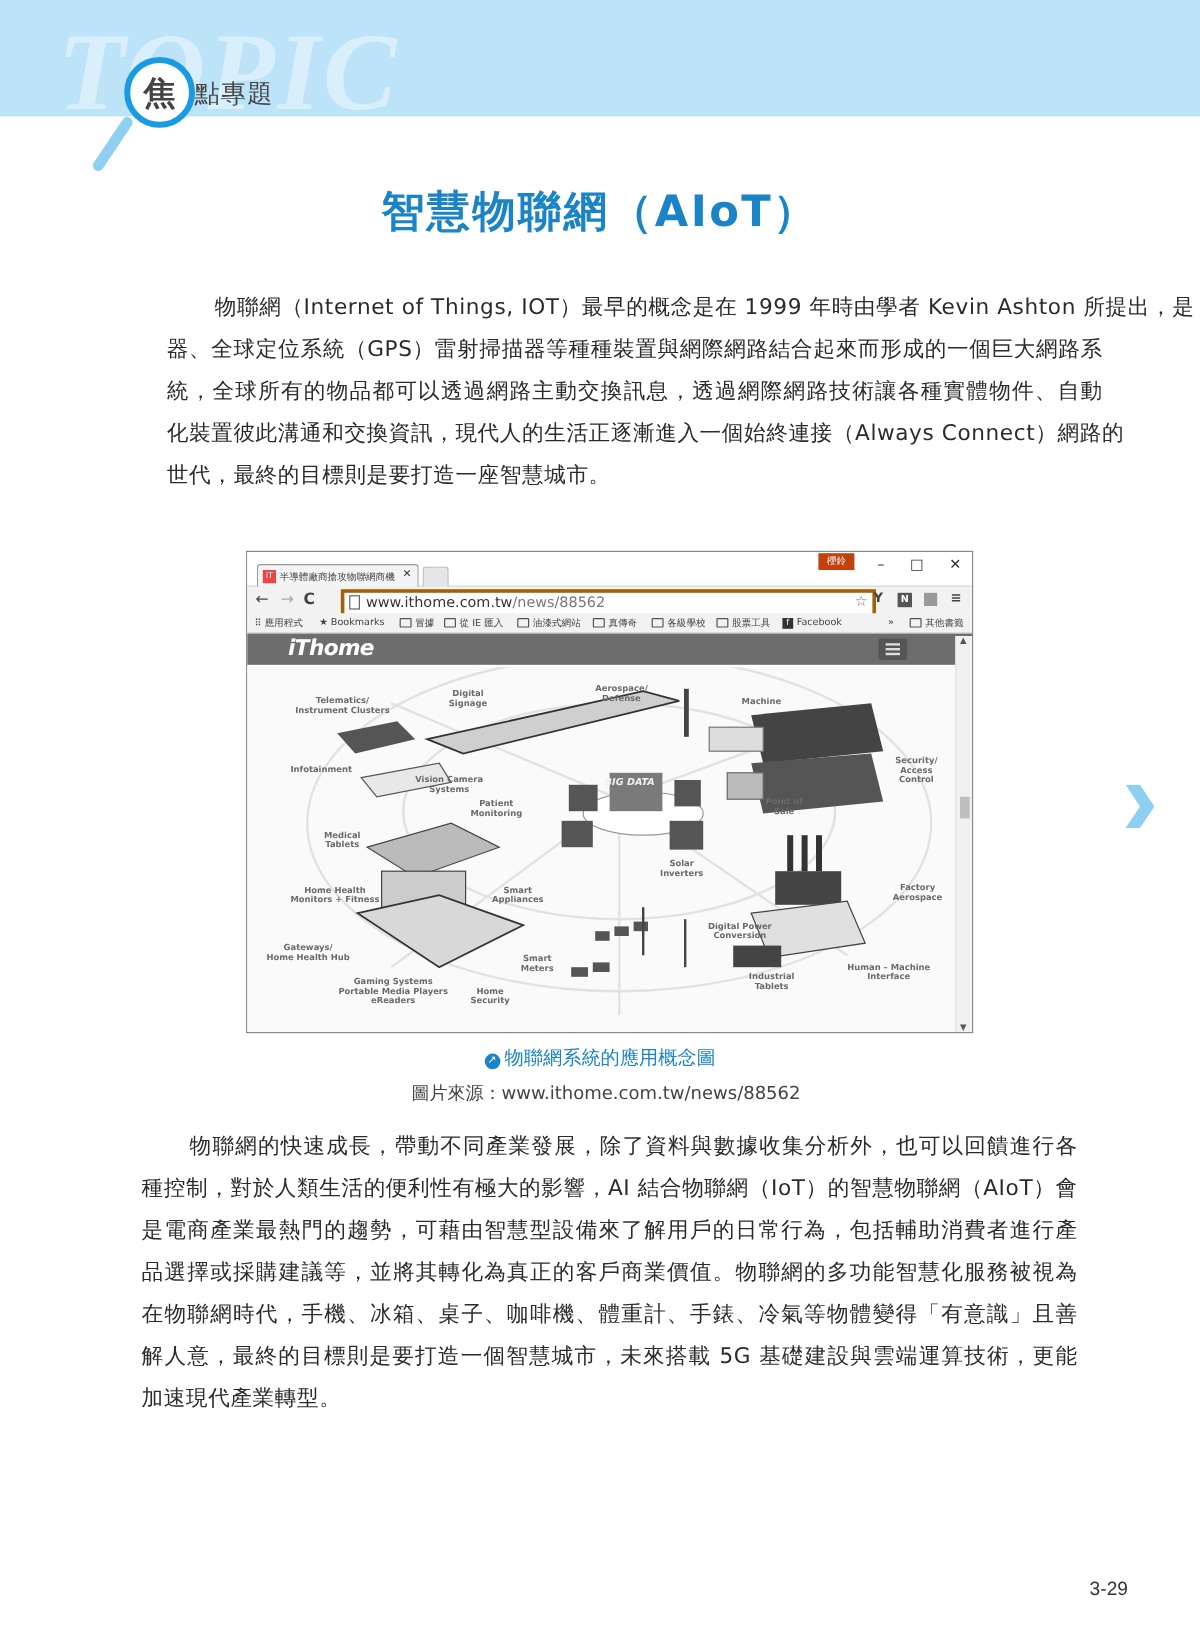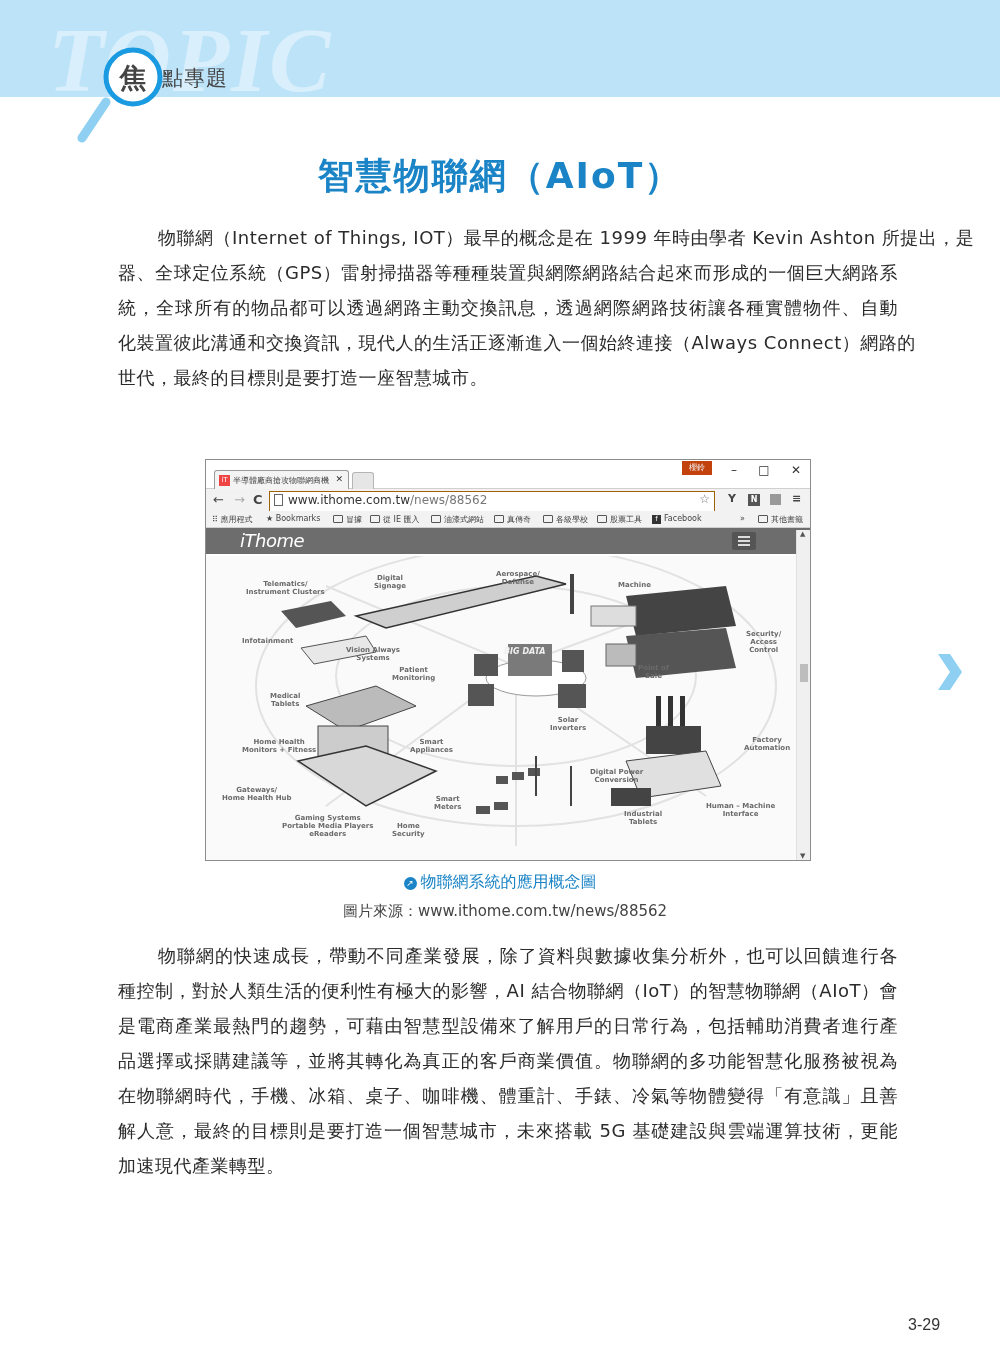--- a/index.html
+++ b/index.html
@@ -14,58 +14,58 @@
   .focus-char { position: absolute; left: 113px; top: 60px; width: 40px; text-align: center; font-size: 27px; color: #444; font-weight: bold; }
 
   
   .page-title { position: absolute; left: 0; top: 152px; width: 1000px; text-align: center; font-size: 36px; font-weight: bold; color: #1a84c6; letter-spacing: 2px; }
 
   
   .para { position: absolute; left: 118px; width: 780px; font-size: 18px; line-height: 35px; color: #2b2b2b; letter-spacing: 0.5px; }
   .para .line { display: block; white-space: nowrap; height: 35px; }
   .para .line.indent { padding-left: 40px; }
   .para .line.justify { text-align: justify; text-align-last: justify; }
-  .p1 { top: 220px; }
+  .p1 { top: 239px; margin-left: 21px; }
   .p2 { top: 938px; }
 
   
   .figure { position: absolute; left: 205px; top: 459px; width: 606px; height: 402px; border: 1px solid #8c8c8c; background: #fff; overflow: hidden; }
   .titlebar { height: 29px; background: #ffffff; position: relative; border-bottom: 1px solid #d0d0d0; }
   .tab { position: absolute; left: 8px; top: 10px; width: 135px; height: 19px; background: #f4f4f4; border: 1px solid #9a9a9a; border-bottom: none; border-radius: 3px 3px 0 0; font-size: 8px; color: #444; padding: 4px 0 0 18px; white-space: nowrap; overflow: hidden; }
   .tab-icon { position: absolute; left: 4px; top: 4px; width: 11px; height: 11px; background: #ef4444; color: #fff; font-size: 7px; font-weight: normal; text-align: center; line-height: 11px; }
   .tab-close { position: absolute; right: 5px; top: 3px; font-size: 9px; color: #333; }
   .tab2 { position: absolute; left: 146px; top: 12px; width: 22px; height: 17px; background: #e6e6e6; border: 1px solid #b5b5b5; border-bottom: none; border-radius: 3px 3px 0 0; }
   .user-badge { position: absolute; left: 476px; top: 1px; width: 30px; height: 14px; background: #c2410c; color: #eee; font-size: 8px; text-align: center; line-height: 14px; }
   .win-btn { position: absolute; top: 3px; font-size: 12px; color: #333; width: 20px; text-align: center; }
   .win-min { left: 518px; }
   .win-max { left: 548px; }
   .win-close { left: 580px; }
 
   .toolbar { height: 22px; background: #f2f2f2; position: relative; }
   .nav-btn { position: absolute; top: 3px; font-size: 13px; color: #444; }
   .nav-back { left: 7px; }
   .nav-fwd { left: 28px; color: #aaa; }
   .nav-reload { left: 47px; font-weight: bold; }
-  .omnibox { position: absolute; left: 63px; top: 2px; width: 446px; height: 34px; background: #fff; border: 1px solid #a16207; font-size: 12px; color: #333; padding: 1px 0 0 18px; white-space: nowrap; }
+  .omnibox { position: absolute; left: 78px; top: 2px; width: 446px; height: 34px; background: #fff; border: 3px solid #a16207; font-size: 12px; color: #333; padding: 1px 0 0 18px; white-space: nowrap; }
   .omnibox .page-icon { position: absolute; left: 4px; top: 2px; width: 9px; height: 12px; border: 1px solid #666; }
   .omnibox .path { color: #777; }
   .star { position: absolute; right: 4px; top: 0px; font-size: 12px; color: #777; }
   .ext-icon { position: absolute; top: 3px; font-size: 11px; color: #444; font-weight: bold; }
   .ext-y { left: 522px; }
   .ext-n { left: 542px; width: 12px; height: 12px; background: #555; color: #fff; font-size: 8px; text-align: center; line-height: 12px; top: 5px; }
   .ext-c { left: 564px; width: 11px; height: 11px; background: #999; top: 5px; }
   .ext-menu { left: 586px; }
 
   .bookmarks { height: 17px; background: #f2f2f2; border-bottom: 1px solid #cfcfcf; position: relative; font-size: 8px; color: #444; white-space: nowrap; }
   .bm { position: absolute; top: 3px; }
   .bm .folder { display: inline-block; width: 10px; height: 8px; border: 1px solid #555; border-radius: 1px; margin-right: 3px; vertical-align: -1px; }
   .fb-icon { display: inline-block; width: 9px; height: 9px; background: #333; color: #fff; font-size: 7px; text-align: center; line-height: 9px; margin-right: 3px; }
 
   .site-header { height: 26px; background: #6d6d6d; position: relative; }
-  .site-logo { position: absolute; left: 34px; top: 2px; font-family: "DejaVu Sans", sans-serif; font-style: italic; font-weight: normal; font-size: 18px; color: #ffffff; letter-spacing: -0.5px; }
+  .site-logo { position: absolute; left: 34px; top: 2px; font-family: "DejaVu Sans", sans-serif; font-style: italic; font-weight: bold; font-size: 18px; color: #ffffff; letter-spacing: -0.5px; }
   .site-menu { position: absolute; left: 526px; top: 4px; width: 24px; height: 18px; background: #555; border-radius: 2px; }
   .site-menu span { position: absolute; left: 6px; width: 12px; height: 2px; background: #ddd; }
 
   .content-area { position: absolute; left: 0; top: 96px; width: 590px; height: 306px; background: #fafafa; }
   .scrollbar { position: absolute; right: 0; top: 70px; width: 14px; height: 332px; background: #f0f0f0; border-left: 1px solid #e0e0e0; }
   .scroll-thumb { position: absolute; left: 3px; top: 134px; width: 8px; height: 18px; background: #bdbdbd; }
   .scroll-up { position: absolute; left: 3px; top: 0px; font-size: 7px; color: #555; }
   .scroll-down { position: absolute; left: 3px; bottom: 2px; font-size: 7px; color: #555; }
 
   .diagram-label { position: absolute; font-size: 7px; font-weight: bold; color: #6a6a6a; text-align: center; line-height: 8px; white-space: nowrap; }
@@ -212,36 +212,36 @@
     </svg>
 
     <div class="diagram-label" style="left:40px;top:24px"><span style="white-space:pre">Telematics/
 Instrument Clusters</span></div>
     <div class="diagram-label" style="left:168px;top:18px"><span style="white-space:pre">Digital
 Signage</span></div>
     <div class="diagram-label" style="left:290px;top:14px"><span style="white-space:pre">Aerospace/
 Defense</span></div>
     <div class="diagram-label" style="left:412px;top:25px"><span>Machine</span></div>
     <div class="diagram-label" style="left:36px;top:81px"><span>Infotainment</span></div>
-    <div class="diagram-label" style="left:140px;top:90px"><span style="white-space:pre">Vision Always
+    <div class="diagram-label" style="left:140px;top:90px"><span style="white-space:pre">Vision Camera
 Systems</span></div>
     <div class="diagram-label" style="left:298px;top:92px;color:#f0f0f0;font-style:italic;font-size:8px"><span>BIG DATA</span></div>
     <div class="diagram-label" style="left:540px;top:74px"><span style="white-space:pre">Security/
 Access
 Control</span></div>
     <div class="diagram-label" style="left:186px;top:110px"><span style="white-space:pre">Patient
 Monitoring</span></div>
     <div class="diagram-label" style="left:432px;top:108px"><span style="white-space:pre">Point of
 Sale</span></div>
     <div class="diagram-label" style="left:64px;top:136px"><span style="white-space:pre">Medical
 Tablets</span></div>
     <div class="diagram-label" style="left:344px;top:160px"><span style="white-space:pre">Solar
 Inverters</span></div>
     <div class="diagram-label" style="left:538px;top:180px"><span style="white-space:pre">Factory
-Automation</span></div>
+Aerospace</span></div>
     <div class="diagram-label" style="left:36px;top:182px"><span style="white-space:pre">Home Health
 Monitors + Fitness</span></div>
     <div class="diagram-label" style="left:204px;top:182px"><span style="white-space:pre">Smart
 Appliances</span></div>
     <div class="diagram-label" style="left:384px;top:212px"><span style="white-space:pre">Digital Power
 Conversion</span></div>
     <div class="diagram-label" style="left:16px;top:230px"><span style="white-space:pre">Gateways/
 Home Health Hub</span></div>
     <div class="diagram-label" style="left:228px;top:239px"><span style="white-space:pre">Smart
 Meters</span></div>

